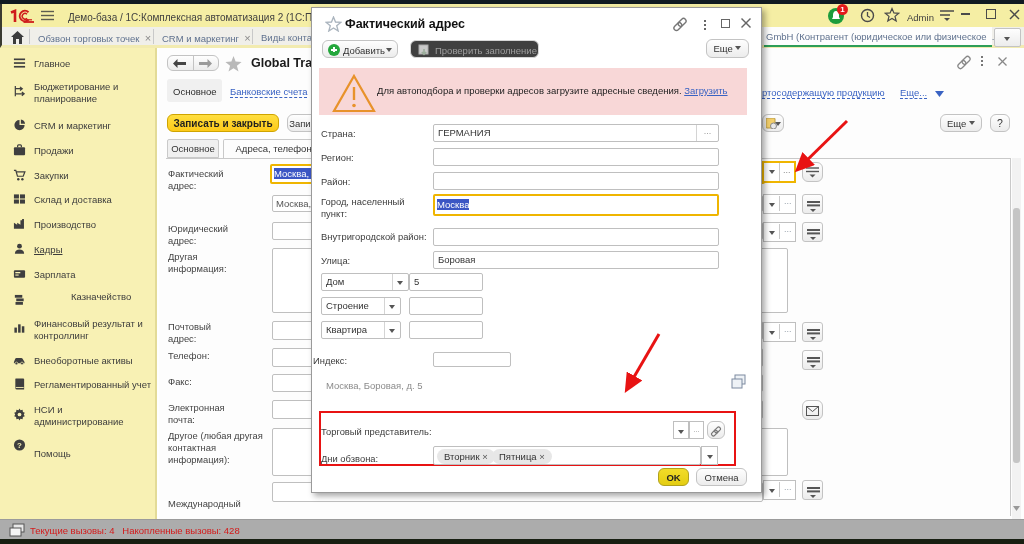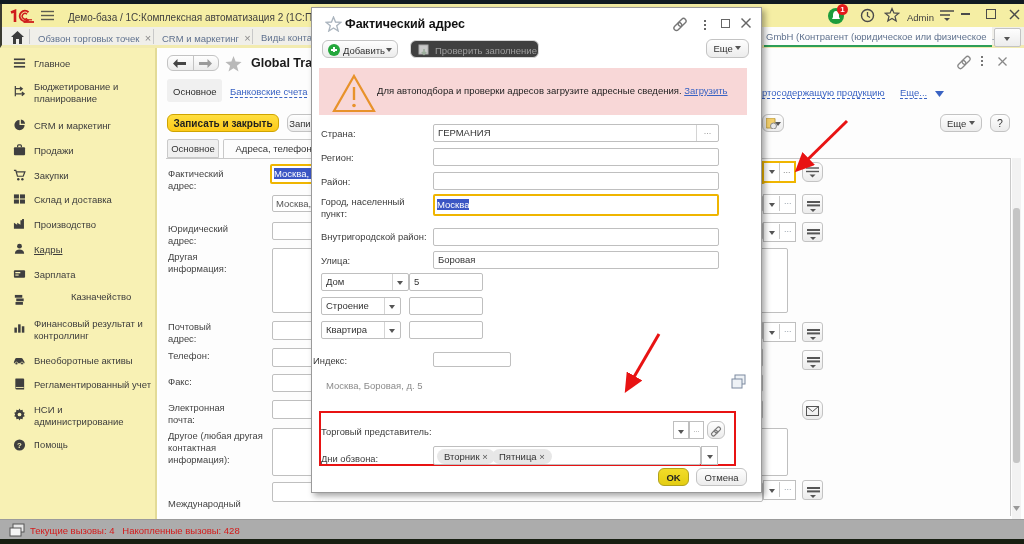--- a/index.html
+++ b/index.html
@@ -202,21 +202,21 @@
     <div class="mi" style="top:331px;">Регламентированный учет</div>
     <svg class="mico" style="top:360px;" viewBox="0 0 13 14">
         <path d="M6.5 0.5 L7.6 2.4 L9.8 2 L10.2 4.2 L12.2 5.1 L11.1 7 L12.2 8.9 L10.2 9.8 L9.8 12 L7.6 11.6 L6.5 13.5 L5.4 11.6 L3.2 12 L2.8 9.8 L0.8 8.9 L1.9 7 L0.8 5.1 L2.8 4.2 L3.2 2 L5.4 2.4 Z" fill="#3f3f3f"></path>
         <circle cx="6.5" cy="7" r="2" fill="#f8f1b4"></circle>
       </svg>
     <div class="mi" style="top:356px;">НСИ и<br>администрирование</div>
     <svg class="mico" style="top:391px;" viewBox="0 0 13 14">
         <circle cx="6.5" cy="6.5" r="6" fill="#3f3f3f"></circle>
         <text x="6.5" y="9.6" text-anchor="middle" font-size="8.5" font-weight="bold" fill="#f8f1b4">?</text>
       </svg>
-    <div class="mi" style="top:392px;font-family:Liberation Mono, monospace;">Помощь</div>
+    <div class="mi" style="top:400px;">Помощь</div>
   </div>
   <div id="main">
 
     <div class="btn" style="left:8px;top:7px;width:52px;height:16px;"></div>
     <svg class="abs" style="left:14px;top:11px;" width="13" height="9" viewBox="0 0 13 9">
         <path d="M4.5 0 L4.5 3 L13 3 L13 6 L4.5 6 L4.5 9 L0 4.5 Z" fill="#444"></path>
       </svg>
     <div class="abs" style="left:34px;top:7px;width:1px;height:16px;background:#c3c3c3;"></div>
     <svg class="abs" style="left:40px;top:11px;" width="13" height="9" viewBox="0 0 13 9">
         <path d="M8.5 0 L8.5 3 L0 3 L0 6 L8.5 6 L8.5 9 L13 4.5 Z" fill="#9a9a9a"></path>

